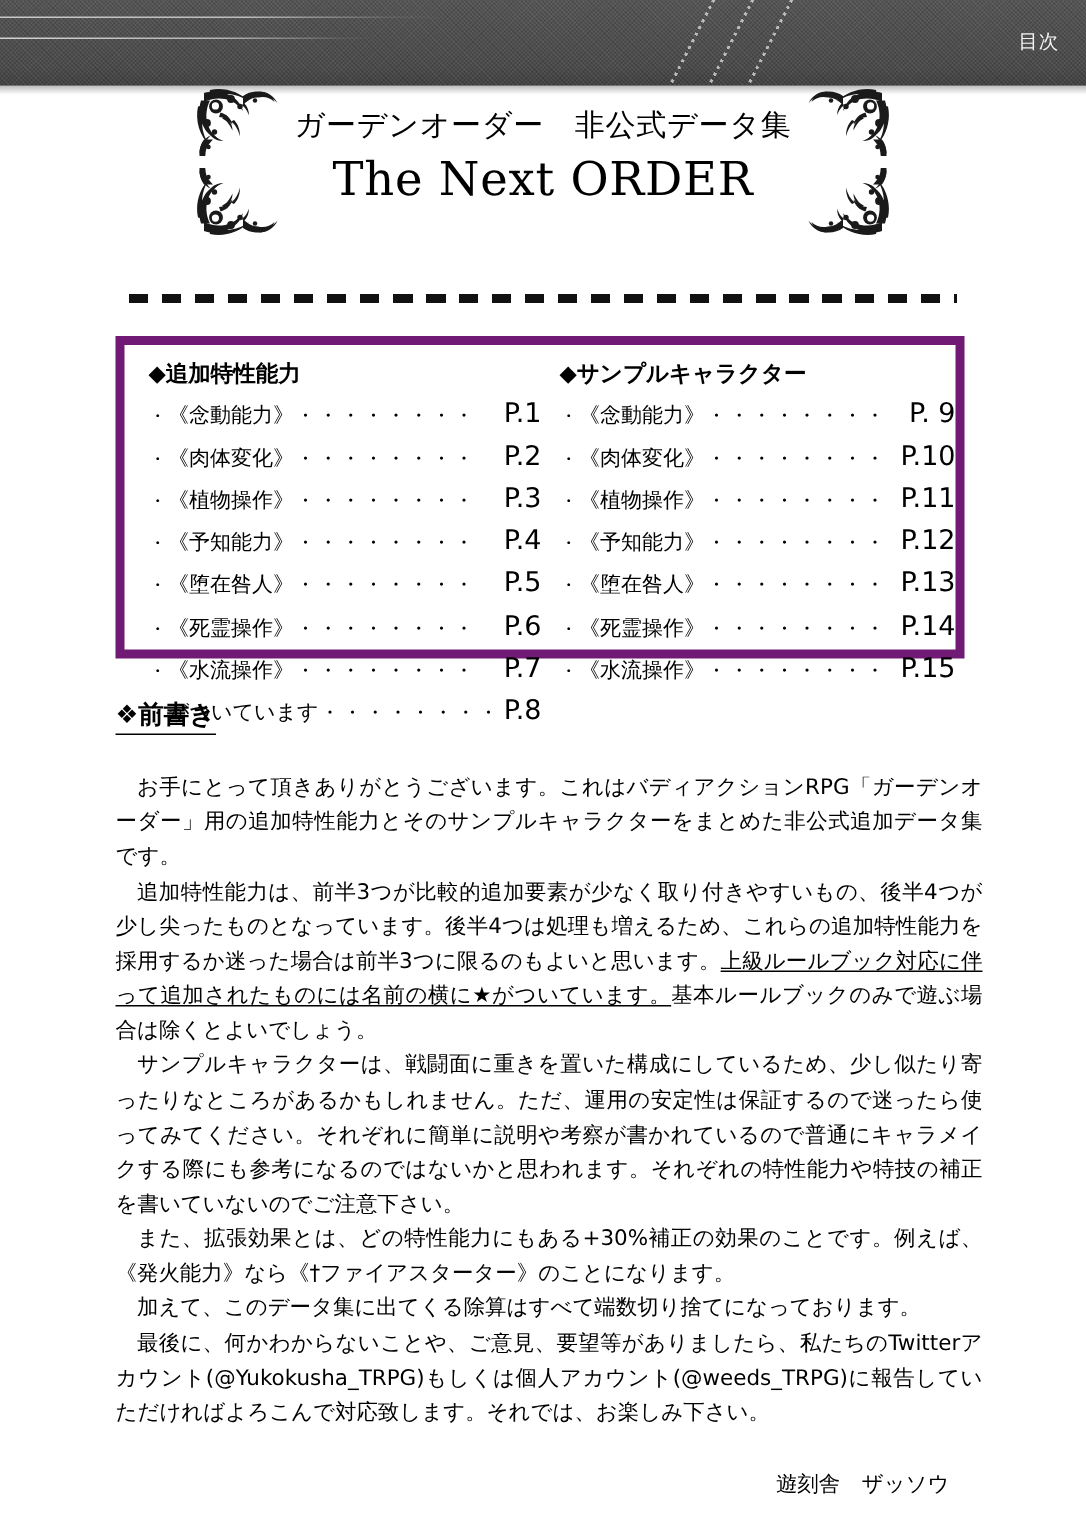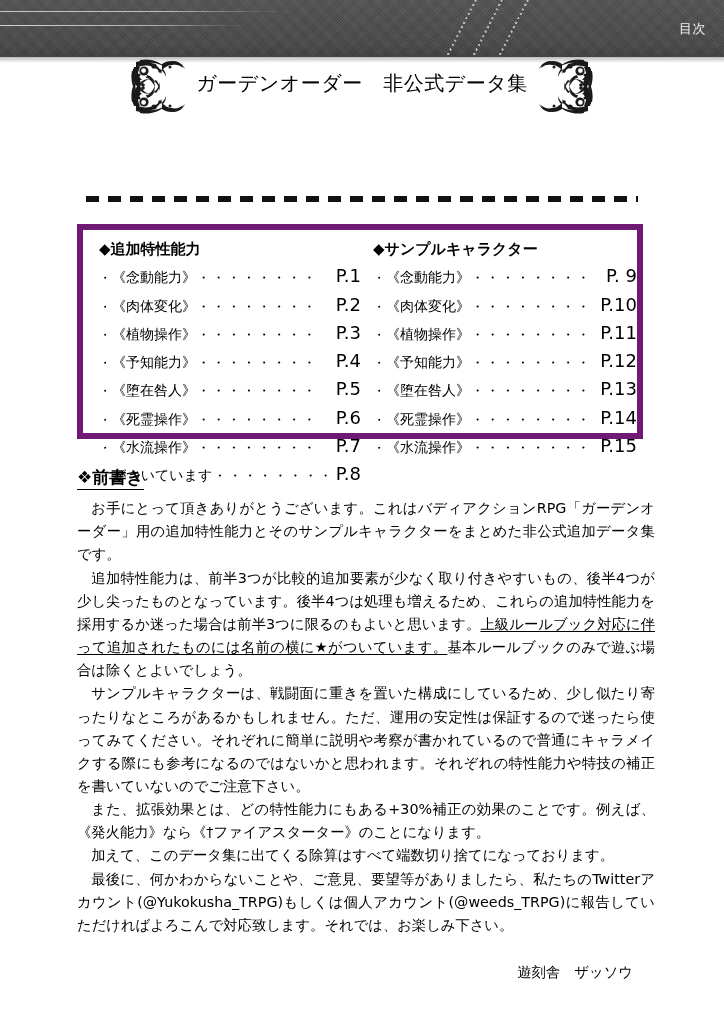--- a/index.html
+++ b/index.html
@@ -181,21 +181,21 @@
   }
   .preface-head {
     font-size: 17px;
     font-weight: bold;
     line-height: 1.3;
     display: inline-block;
     border-bottom: 1.5px solid #000;
     padding-bottom: 1px;
     white-space: pre;
   }
-  .pbody { margin-top: 7px; }
+  .pbody { margin-top: 24px; }
   .para {
     font-size: 14.3px;
     line-height: 1.62;
     text-align: justify;
     text-justify: inter-character;
     text-indent: 1em;
     margin: 0;
   }
   .para .u { text-decoration: underline; text-underline-offset: 2px; }
   .sign {
@@ -328,20 +328,21 @@
           <circle cx="30" cy="13" r="1.8"></circle>
           <circle cx="13" cy="30" r="1.8"></circle>
           <circle cx="40" cy="9" r="1.5"></circle>
           <circle cx="9" cy="40" r="1.5"></circle>
           <path d="M26 22c3 3 4 7 4 11-1-4-3-8-6-10z"></path>
         </g>
       </svg>
     </span>
 
     <div class="title-jp">ガーデンオーダー　非公式データ集</div>
+    <div class="title-en">The Next ORDER</div>
   </div>
 </div>
 
 <div class="dash-rule"></div>
 
 <div class="toc-box">
   <div class="toc-col left">
     <div class="toc-head">◆追加特性能力</div>
     <div id="toc-left">
         <div class="toc-row"><span class="toc-bullet">・</span><span class="toc-name">《念動能力》</span><span class="toc-dots">・・・・・・・・</span><span class="toc-page">P.1</span></div>

